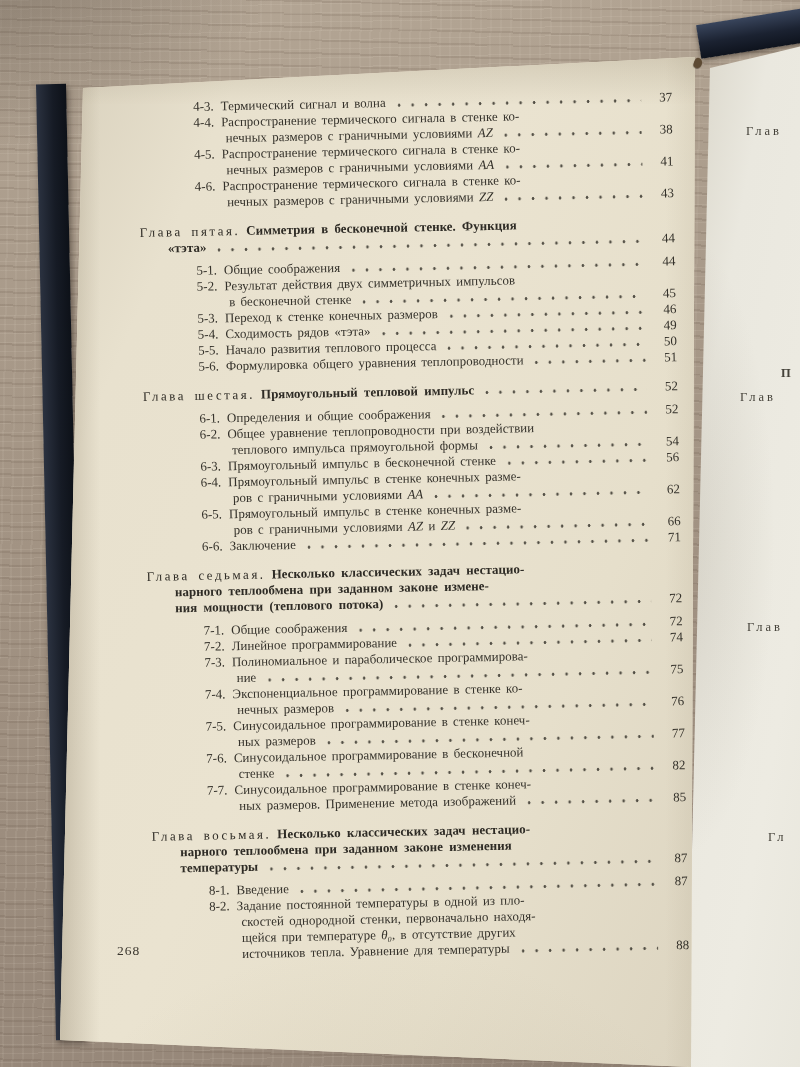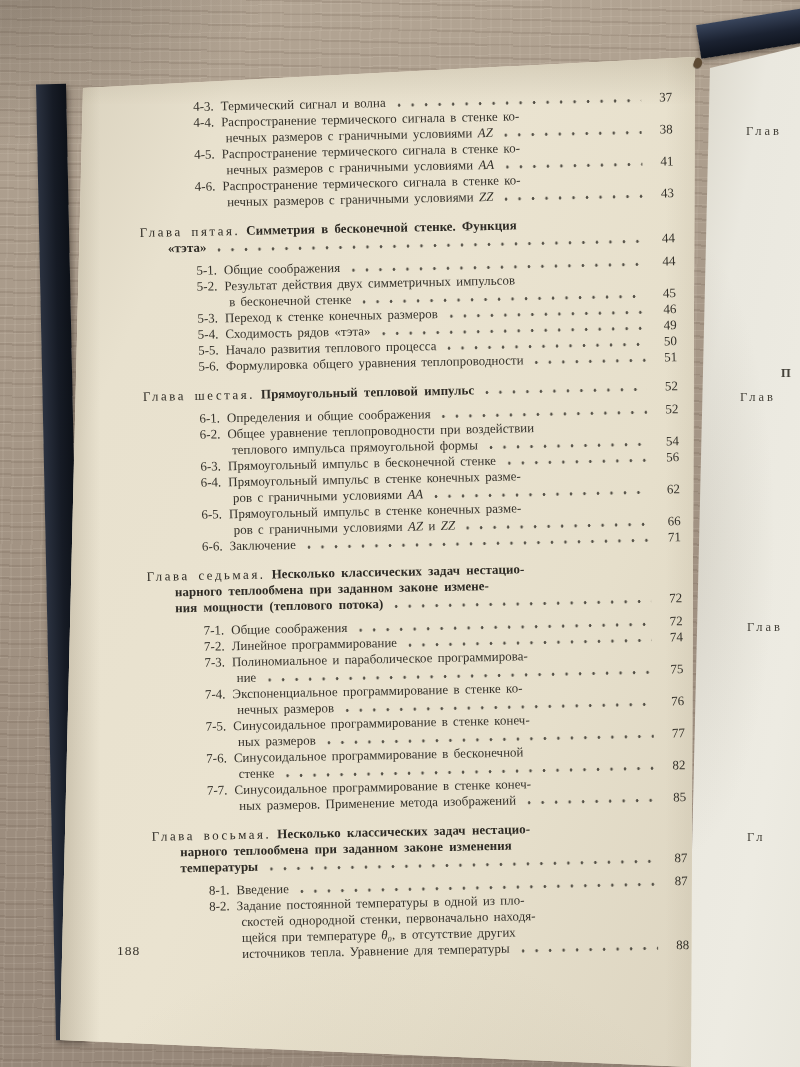--- a/index.html
+++ b/index.html
@@ -95,21 +95,21 @@
 
 <div class="cover-left"></div>
 <div class="cover-tr"></div>
 
 <div class="page-right">
     <span class="frag small" style="left: 110px; top: 16px;">8</span>
     <span class="frag spaced" style="left: 66px; top: 104px;">Глав</span>
     <span class="frag bold" style="left: 101px; top: 346px;">П</span>
     <span class="frag spaced" style="left: 60px; top: 370px;">Глав</span>
     <span class="frag spaced" style="left: 67px; top: 600px;">Глав</span>
-    <span class="frag spaced" style="left: 67px; top: 810px;">Гл</span>
+    <span class="frag spaced" style="left: 88px; top: 810px;">Гл</span>
   </div>
 
 <div class="page-left">
   <div class="shade"></div>
   <div class="toc">
       <div class="entry item">
         <div class="l first last">
           <span class="lbl">4-3.</span>
           <span class="t">Термический сигнал и волна</span>
           <span class="leader"></span>
@@ -338,16 +338,16 @@
         <div class="l first"><span class="lbl">8-2.</span><span class="t">Задание постоянной температуры в одной из пло-</span></div>
         <div class="l"><span class="t">скостей однородной стенки, первоначально находя-</span></div>
         <div class="l"><span class="t">щейся при температуре <i>θ₀</i>, в отсутствие других</span></div>
         <div class="l last">
           <span class="t">источников тепла. Уравнение для температуры</span>
           <span class="leader"></span>
           <span class="pg">88</span>
         </div>
       </div>
     </div>
-  <div class="folio">188</div>
+  <div class="folio">268</div>
 </div>
 
 <div class="speck"></div>
 
 </body></html>

